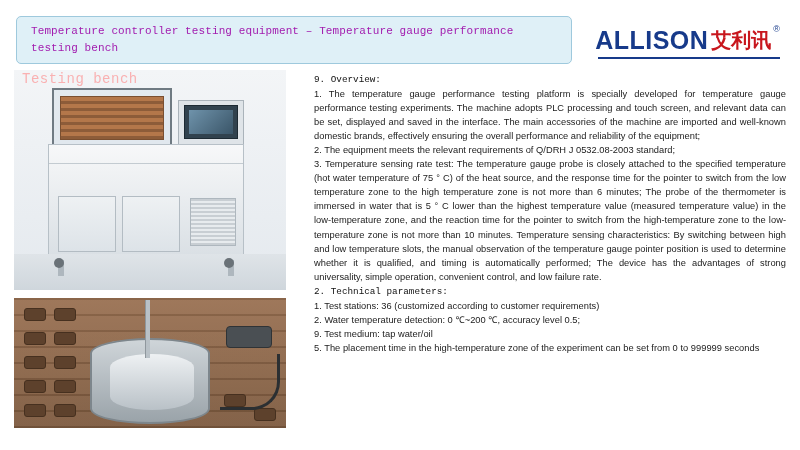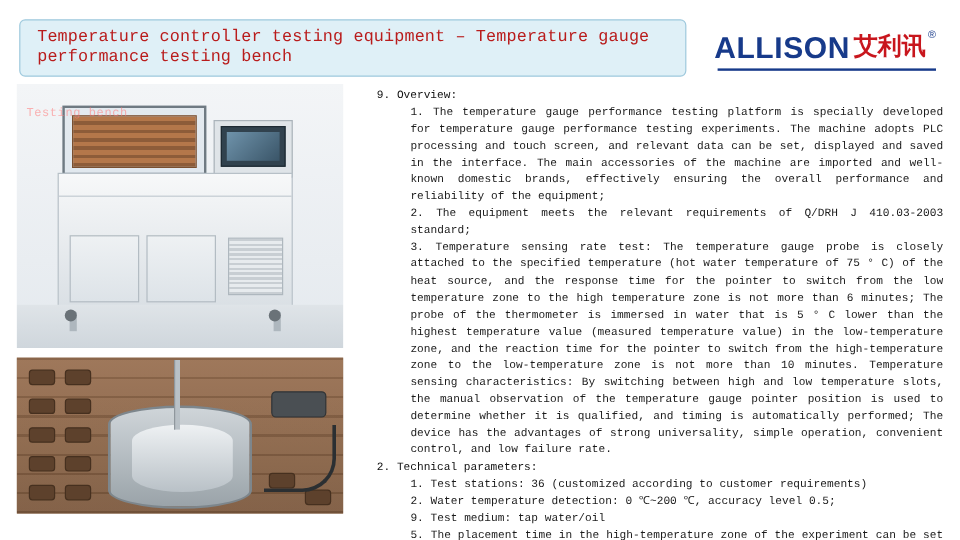--- a/index.html
+++ b/index.html
@@ -24,31 +24,31 @@
   .title-box {
     position: absolute;
     left: 16px; top: 16px;
     width: 556px; min-height: 44px;
     background: #dff0f7;
     border: 1px solid #9ec9dd;
     border-radius: 5px;
     padding: 6px 10px 6px 14px;
   }
   .title-text {
-    font-size: 14px;
+    font-size: 11px;
     line-height: 17px;
-    color: #b91c1c;
+    color: #a21caf;
     font-family: "Liberation Mono", monospace;
     letter-spacing: 0.1px;
   }
   .brand {
     position: absolute;
     right: 20px; top: 26px;
     display: flex;
-    align-items: flex-start;
+    align-items: center;
   }
   .brand-en {
     font-size: 25px;
     font-weight: bold;
     color: #173a8a;
     letter-spacing: 0.5px;
     font-family: "Liberation Sans", sans-serif;
   }
   .brand-cn {
     font-size: 20px;
@@ -89,22 +89,22 @@
     width: 272px; height: 220px;
     background: linear-gradient(#f3f5f7, #e4e9ee);
   }
   .photo-bottom {
     width: 272px; height: 130px;
     margin-top: 8px;
     background: #8d6a4e;
   }
   .watermark {
     position: absolute;
-    left: 8px; top: 20px;
-    font-size: 10px;
+    left: 8px; top: 1px;
+    font-size: 14px;
     color: rgba(255,120,120,0.55);
     font-family: "Liberation Mono", monospace;
     letter-spacing: 0.5px;
   }
 
   
   .m-floor {
     position: absolute; left: 0; bottom: 0; width: 272px; height: 36px;
     background: linear-gradient(#dfe4e8, #cfd6dc);
   }
@@ -196,25 +196,24 @@
   
   .right-col {
     position: absolute;
     left: 314px; top: 72px;
     width: 472px; height: 372px;
   }
   .txt-line {
     font-size: 9.3px;
     line-height: 14.05px;
     color: #1b1b1b;
-    font-family: Liberation Mono, monospace;
+    font-family: Liberation Sans, sans-serif;
     text-align: justify;
     letter-spacing: 0.02px;
     white-space: pre-wrap;
-    margin-left: 28px;
   }
   .txt-head {
     font-size: 9.3px;
     line-height: 14.05px;
     color: #111;
     font-family: "Liberation Mono", monospace;
     margin-top: 1px;
   }
   .para { margin-bottom: 0px; }
 </style>
@@ -285,21 +284,21 @@
       <div class="b-rod"></div>
       <div class="b-motor"></div>
       <div class="b-cable"></div>
     </div>
 
   </div>
 
   <div class="right-col">
     <div class="txt-head">9.  Overview:</div>
     <div class="txt-line para">1. The temperature gauge performance testing platform is specially developed for temperature gauge performance testing experiments. The machine adopts PLC processing and touch screen, and relevant data can be set, displayed and saved in the interface. The main accessories of the machine are imported and well-known domestic brands, effectively ensuring the overall performance and reliability of the equipment;</div>
-    <div class="txt-line para">2. The equipment meets the relevant requirements of Q/DRH J 410.03-2003 standard;</div>
+    <div class="txt-line para">2. The equipment meets the relevant requirements of Q/DRH J 0532.08-2003 standard;</div>
     <div class="txt-line para">3. Temperature sensing rate test: The temperature gauge probe is closely attached to the specified temperature (hot water temperature of 75 ° C) of the heat source, and the response time for the pointer to switch from the low temperature zone to the high temperature zone is not more than 6 minutes; The probe of the thermometer is immersed in water that is 5 ° C lower than the highest temperature value (measured temperature value) in the low-temperature zone, and the reaction time for the pointer to switch from the high-temperature zone to the low-temperature zone is not more than 10 minutes. Temperature sensing characteristics: By switching between high and low temperature slots, the manual observation of the temperature gauge pointer position is used to determine whether it is qualified, and timing is automatically performed; The device has the advantages of strong universality, simple operation, convenient control, and low failure rate.</div>
     <div class="txt-head">2.  Technical parameters:</div>
     <div class="txt-line">1. Test stations: 36 (customized according to customer requirements)</div>
     <div class="txt-line">2. Water temperature detection: 0 ℃~200 ℃, accuracy level 0.5;</div>
     <div class="txt-line">9. Test medium: tap water/oil</div>
     <div class="txt-line">5. The placement time in the high-temperature zone of the experiment can be set from 0 to 999999 seconds</div>
 
   </div>
 
 </div>

